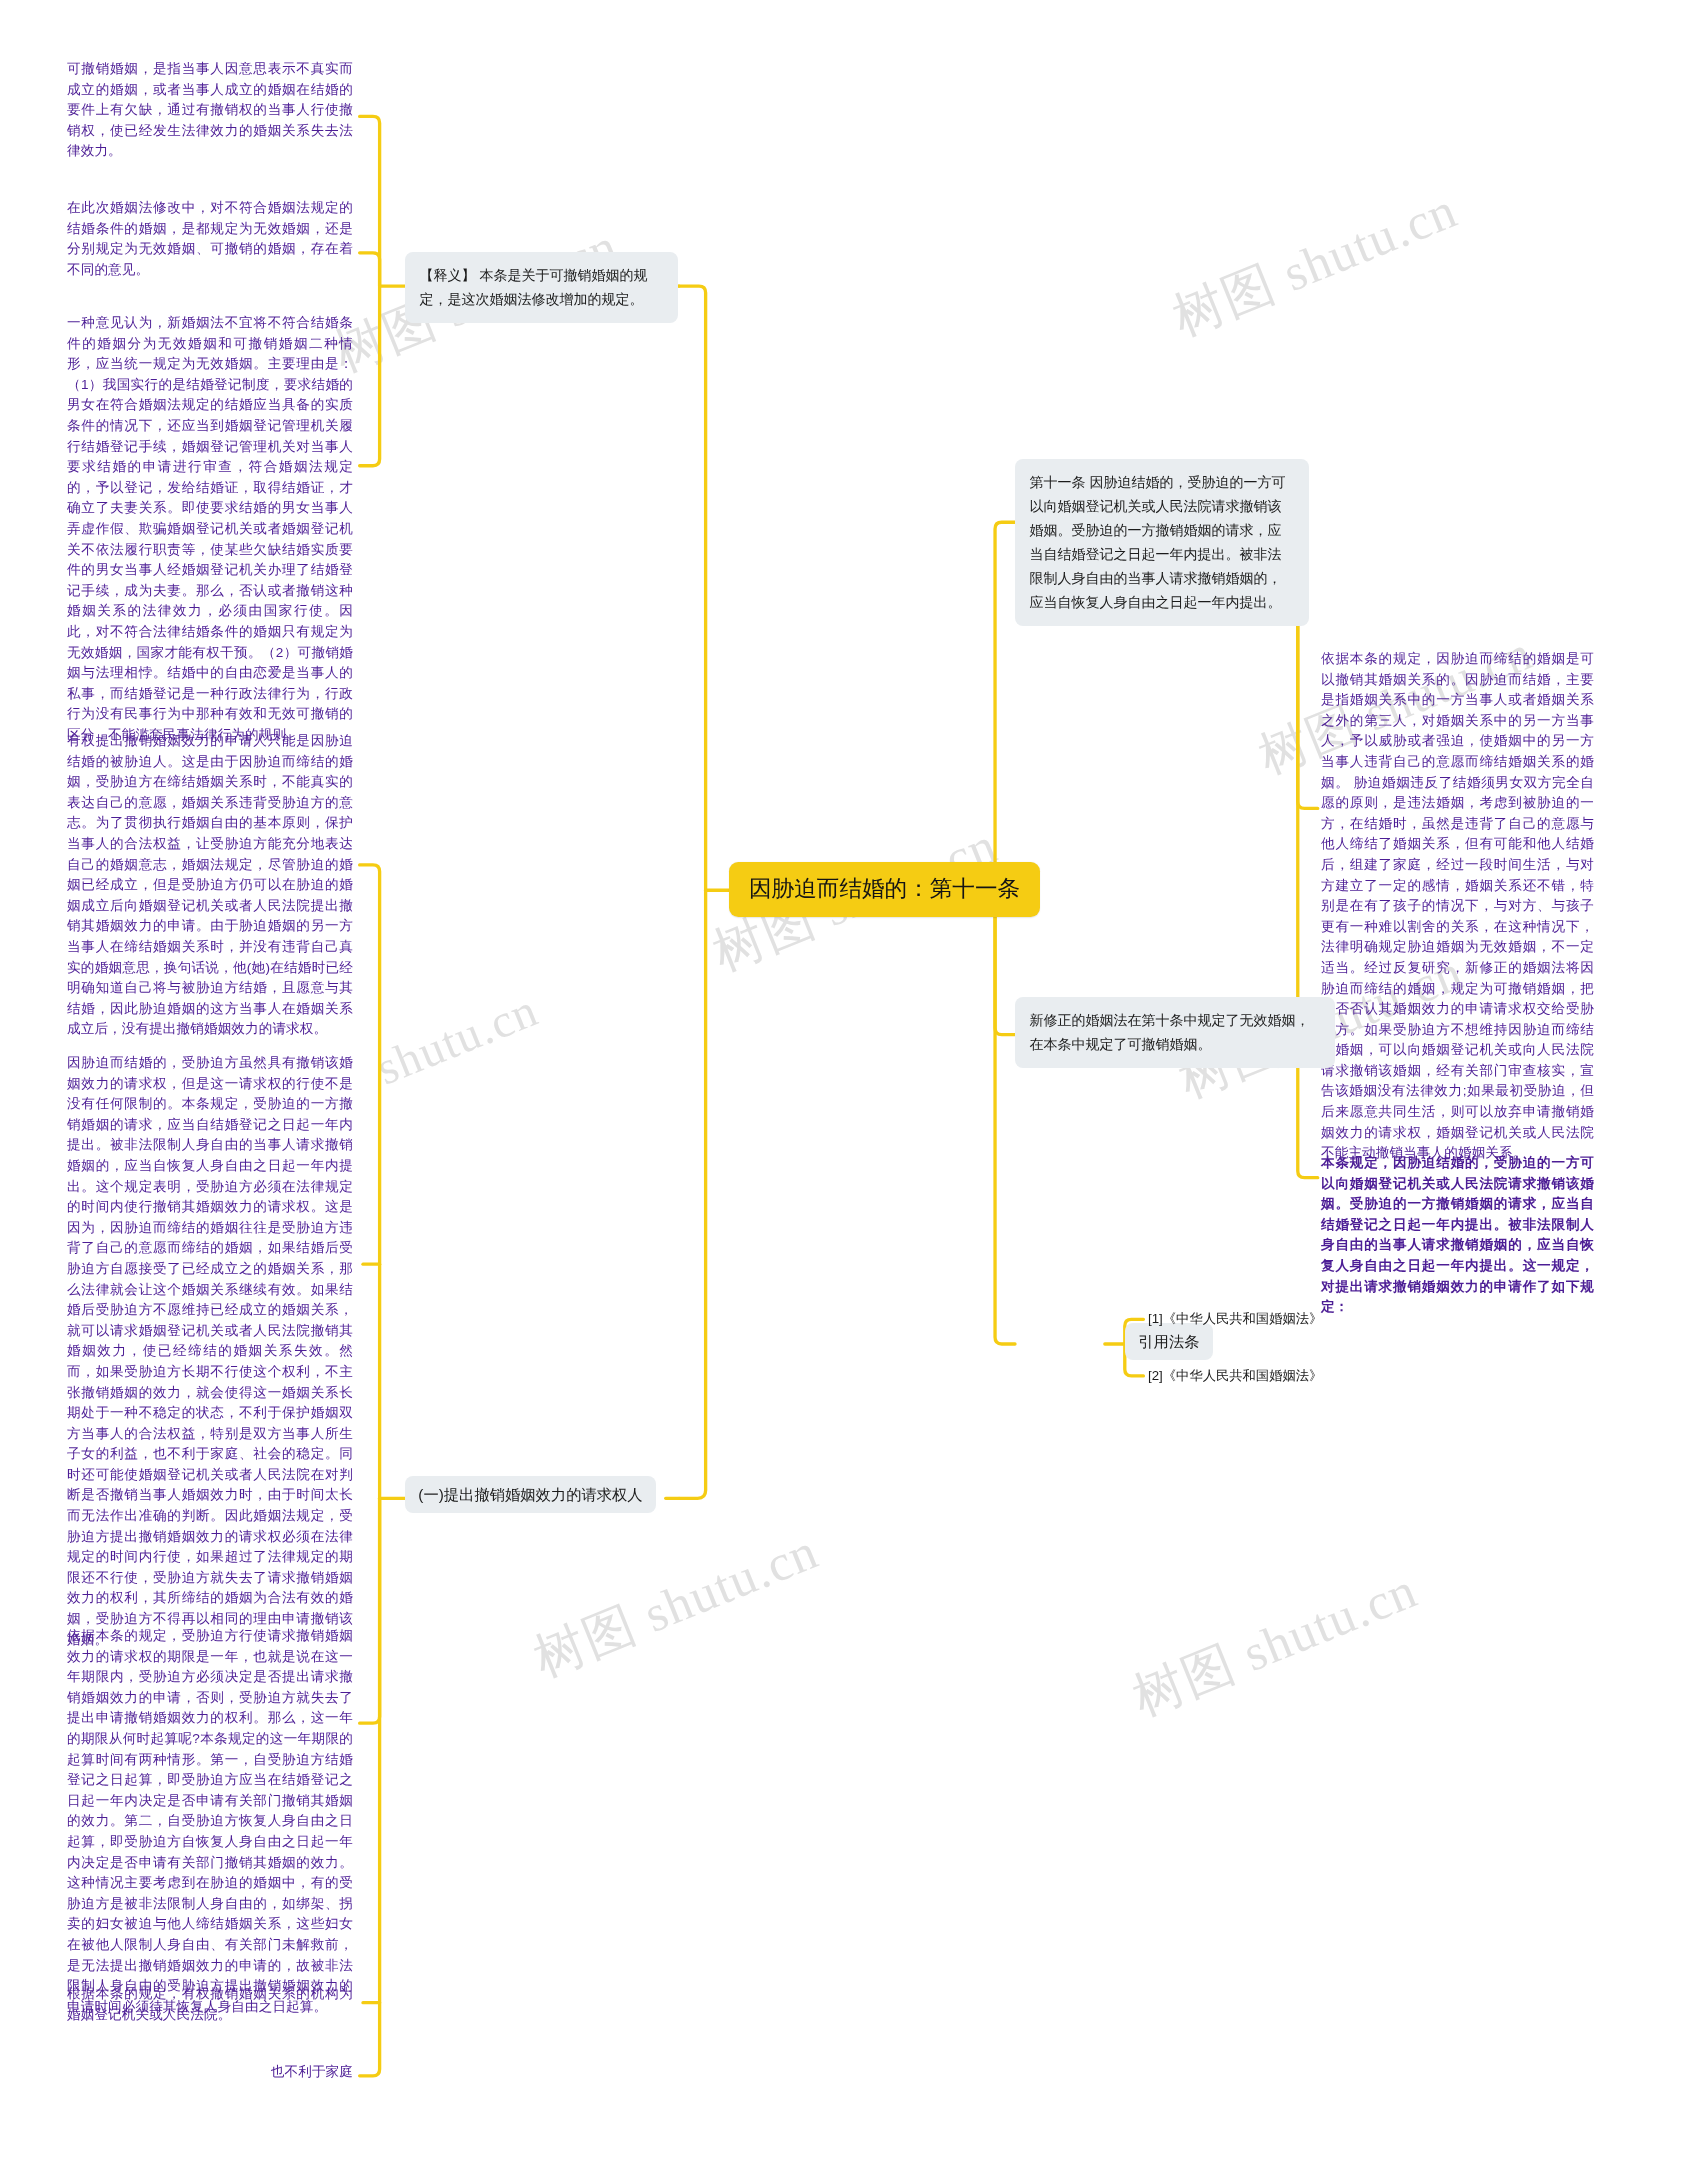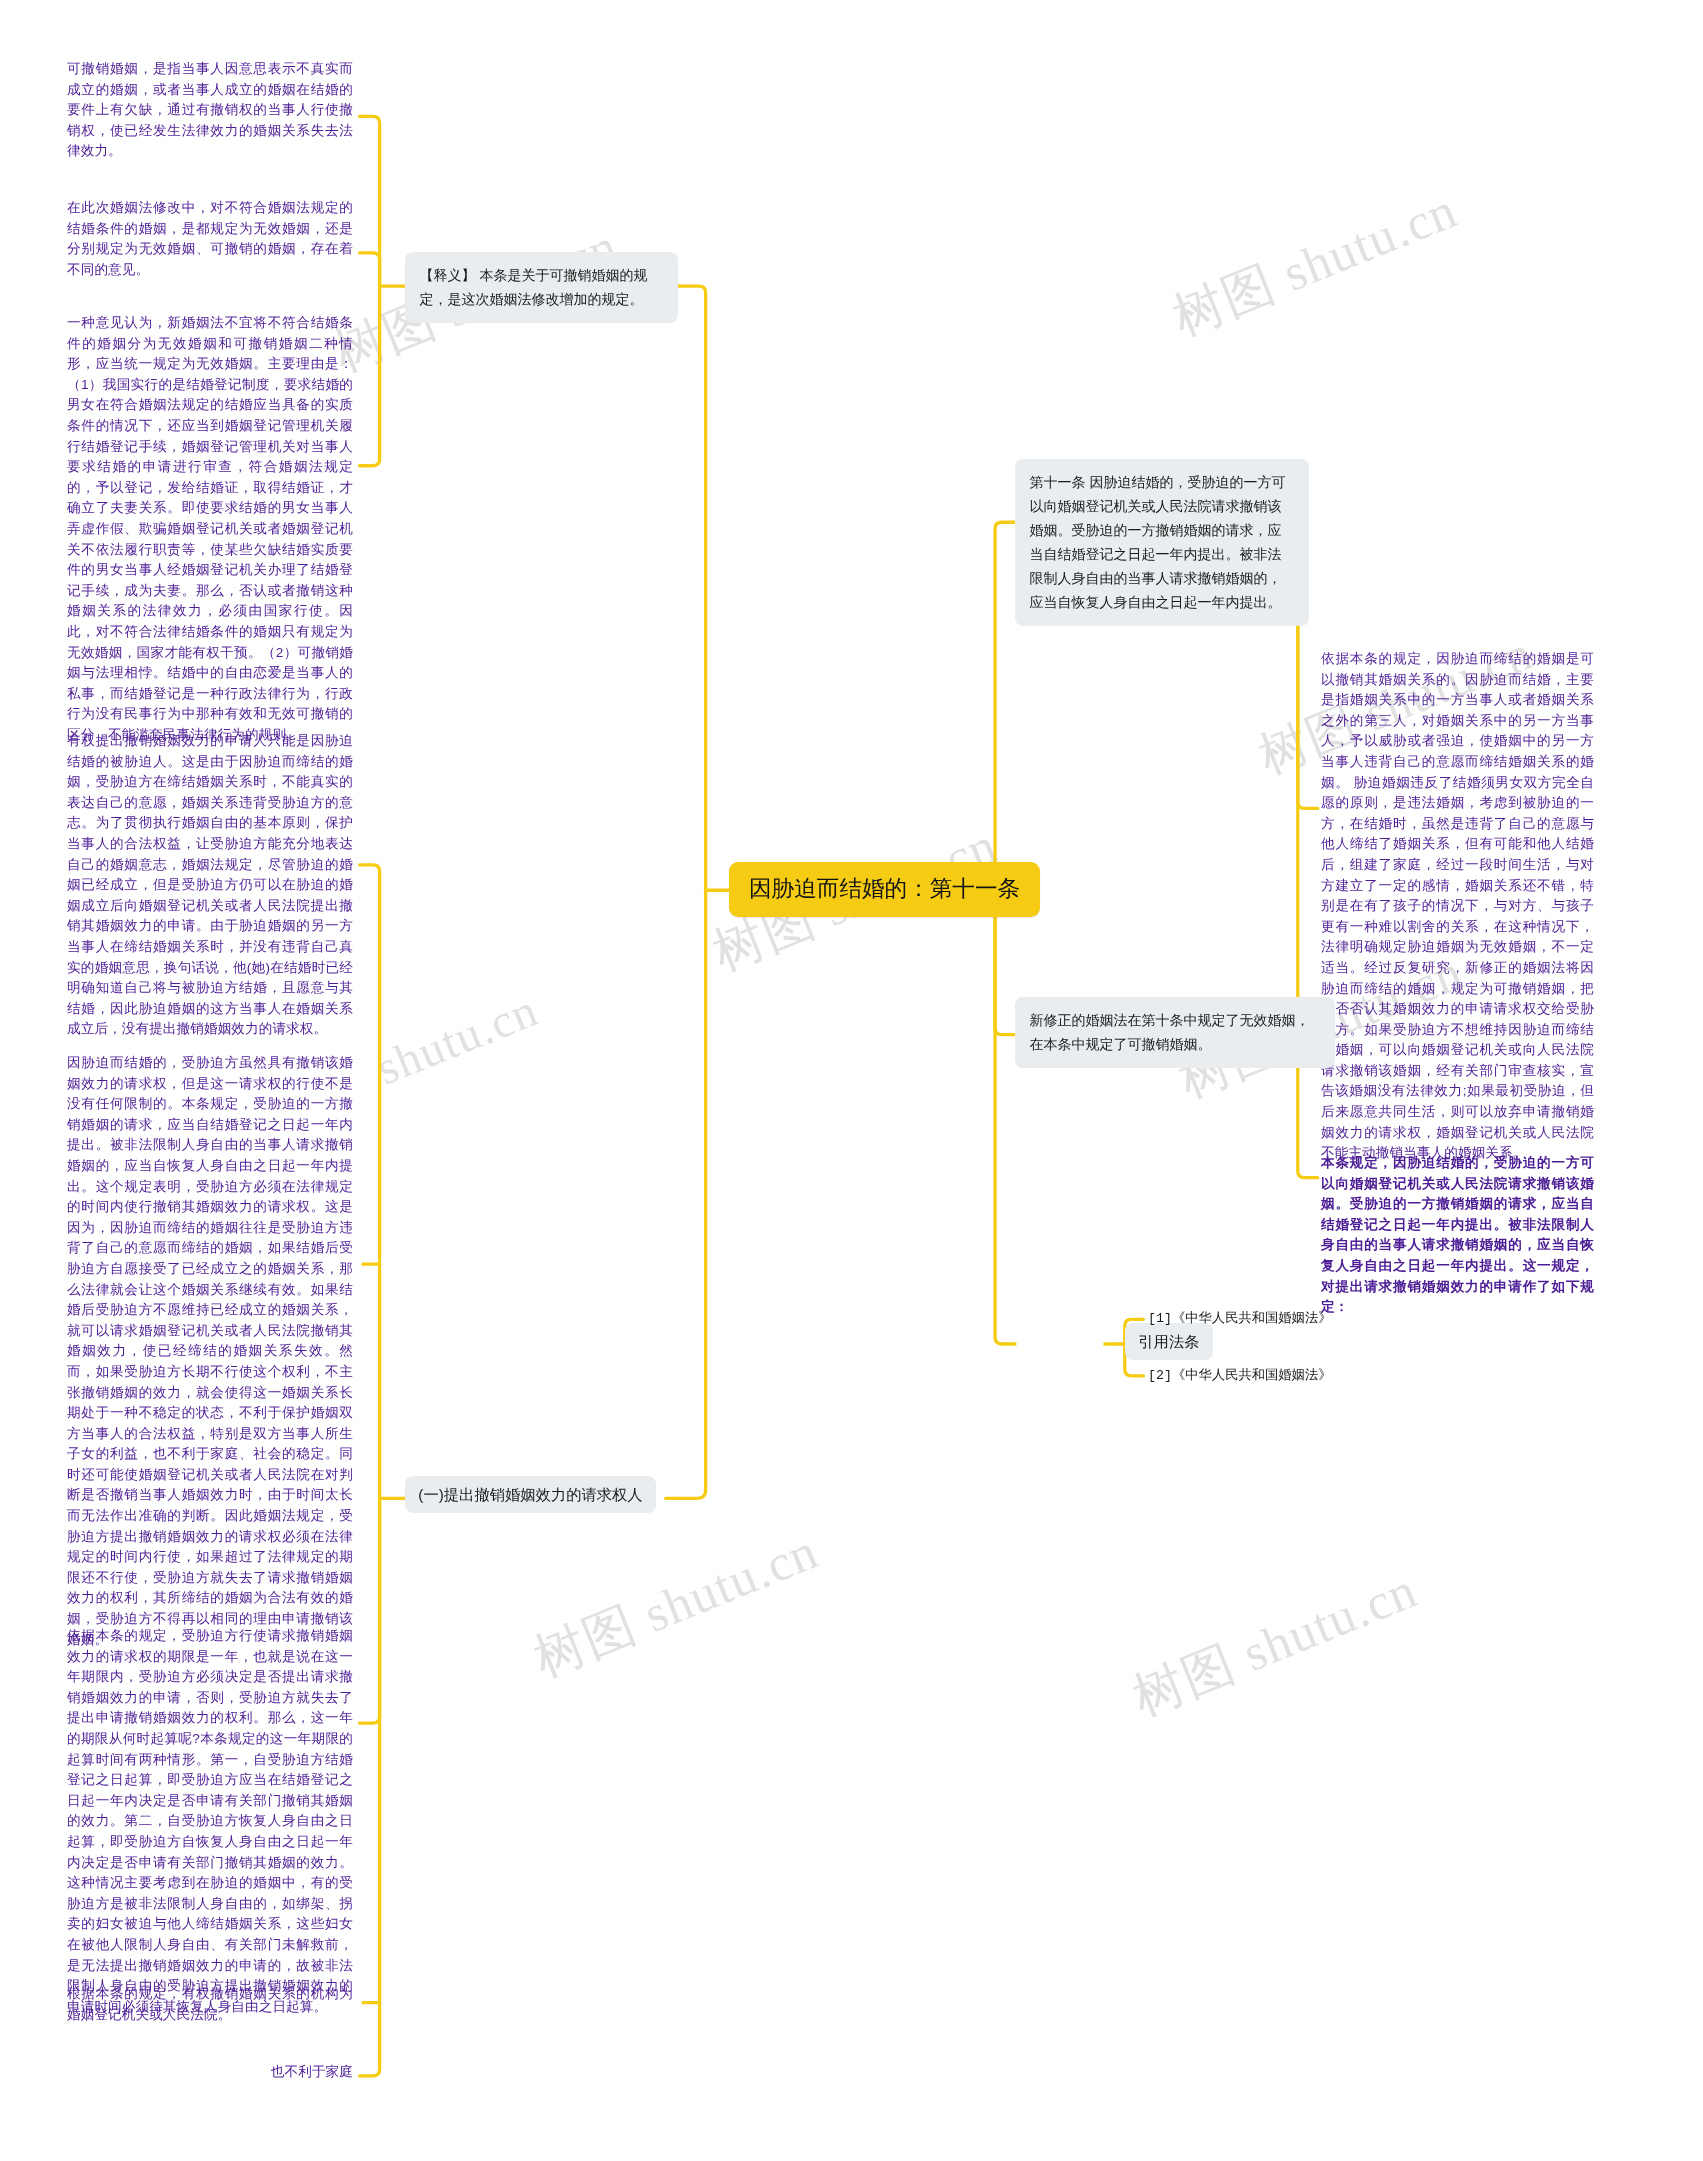--- a/index.html
+++ b/index.html
@@ -61,21 +61,20 @@
     color:#141414;
     white-space:nowrap;
     box-shadow:0 0.7px 1.3px rgba(0,0,0,.10);
   }
 
   .cite{
     font-size:13.3px;
     line-height:18.6px;
     white-space:nowrap;
     color:#1b1b1b;
-    font-family:Liberation Mono, monospace;
   }
 </style>
 </head>
 <body>
 
 <div class="wm" style="left:326px;  top:266px;  font-size:51px;">树图 shutu.cn</div>
 <div class="wm" style="left:1165px; top:230px;  font-size:51px;">树图 shutu.cn</div>
 <div class="wm" style="left:705px; top:865px; font-size:51px;">树图 shutu.cn</div>
 <div class="wm" style="left:1171px; top:992px; font-size:51px;">树图 shutu.cn</div>
 <div class="wm" style="left:373px;  top:1012px; font-size:47px;">shutu.cn</div>

